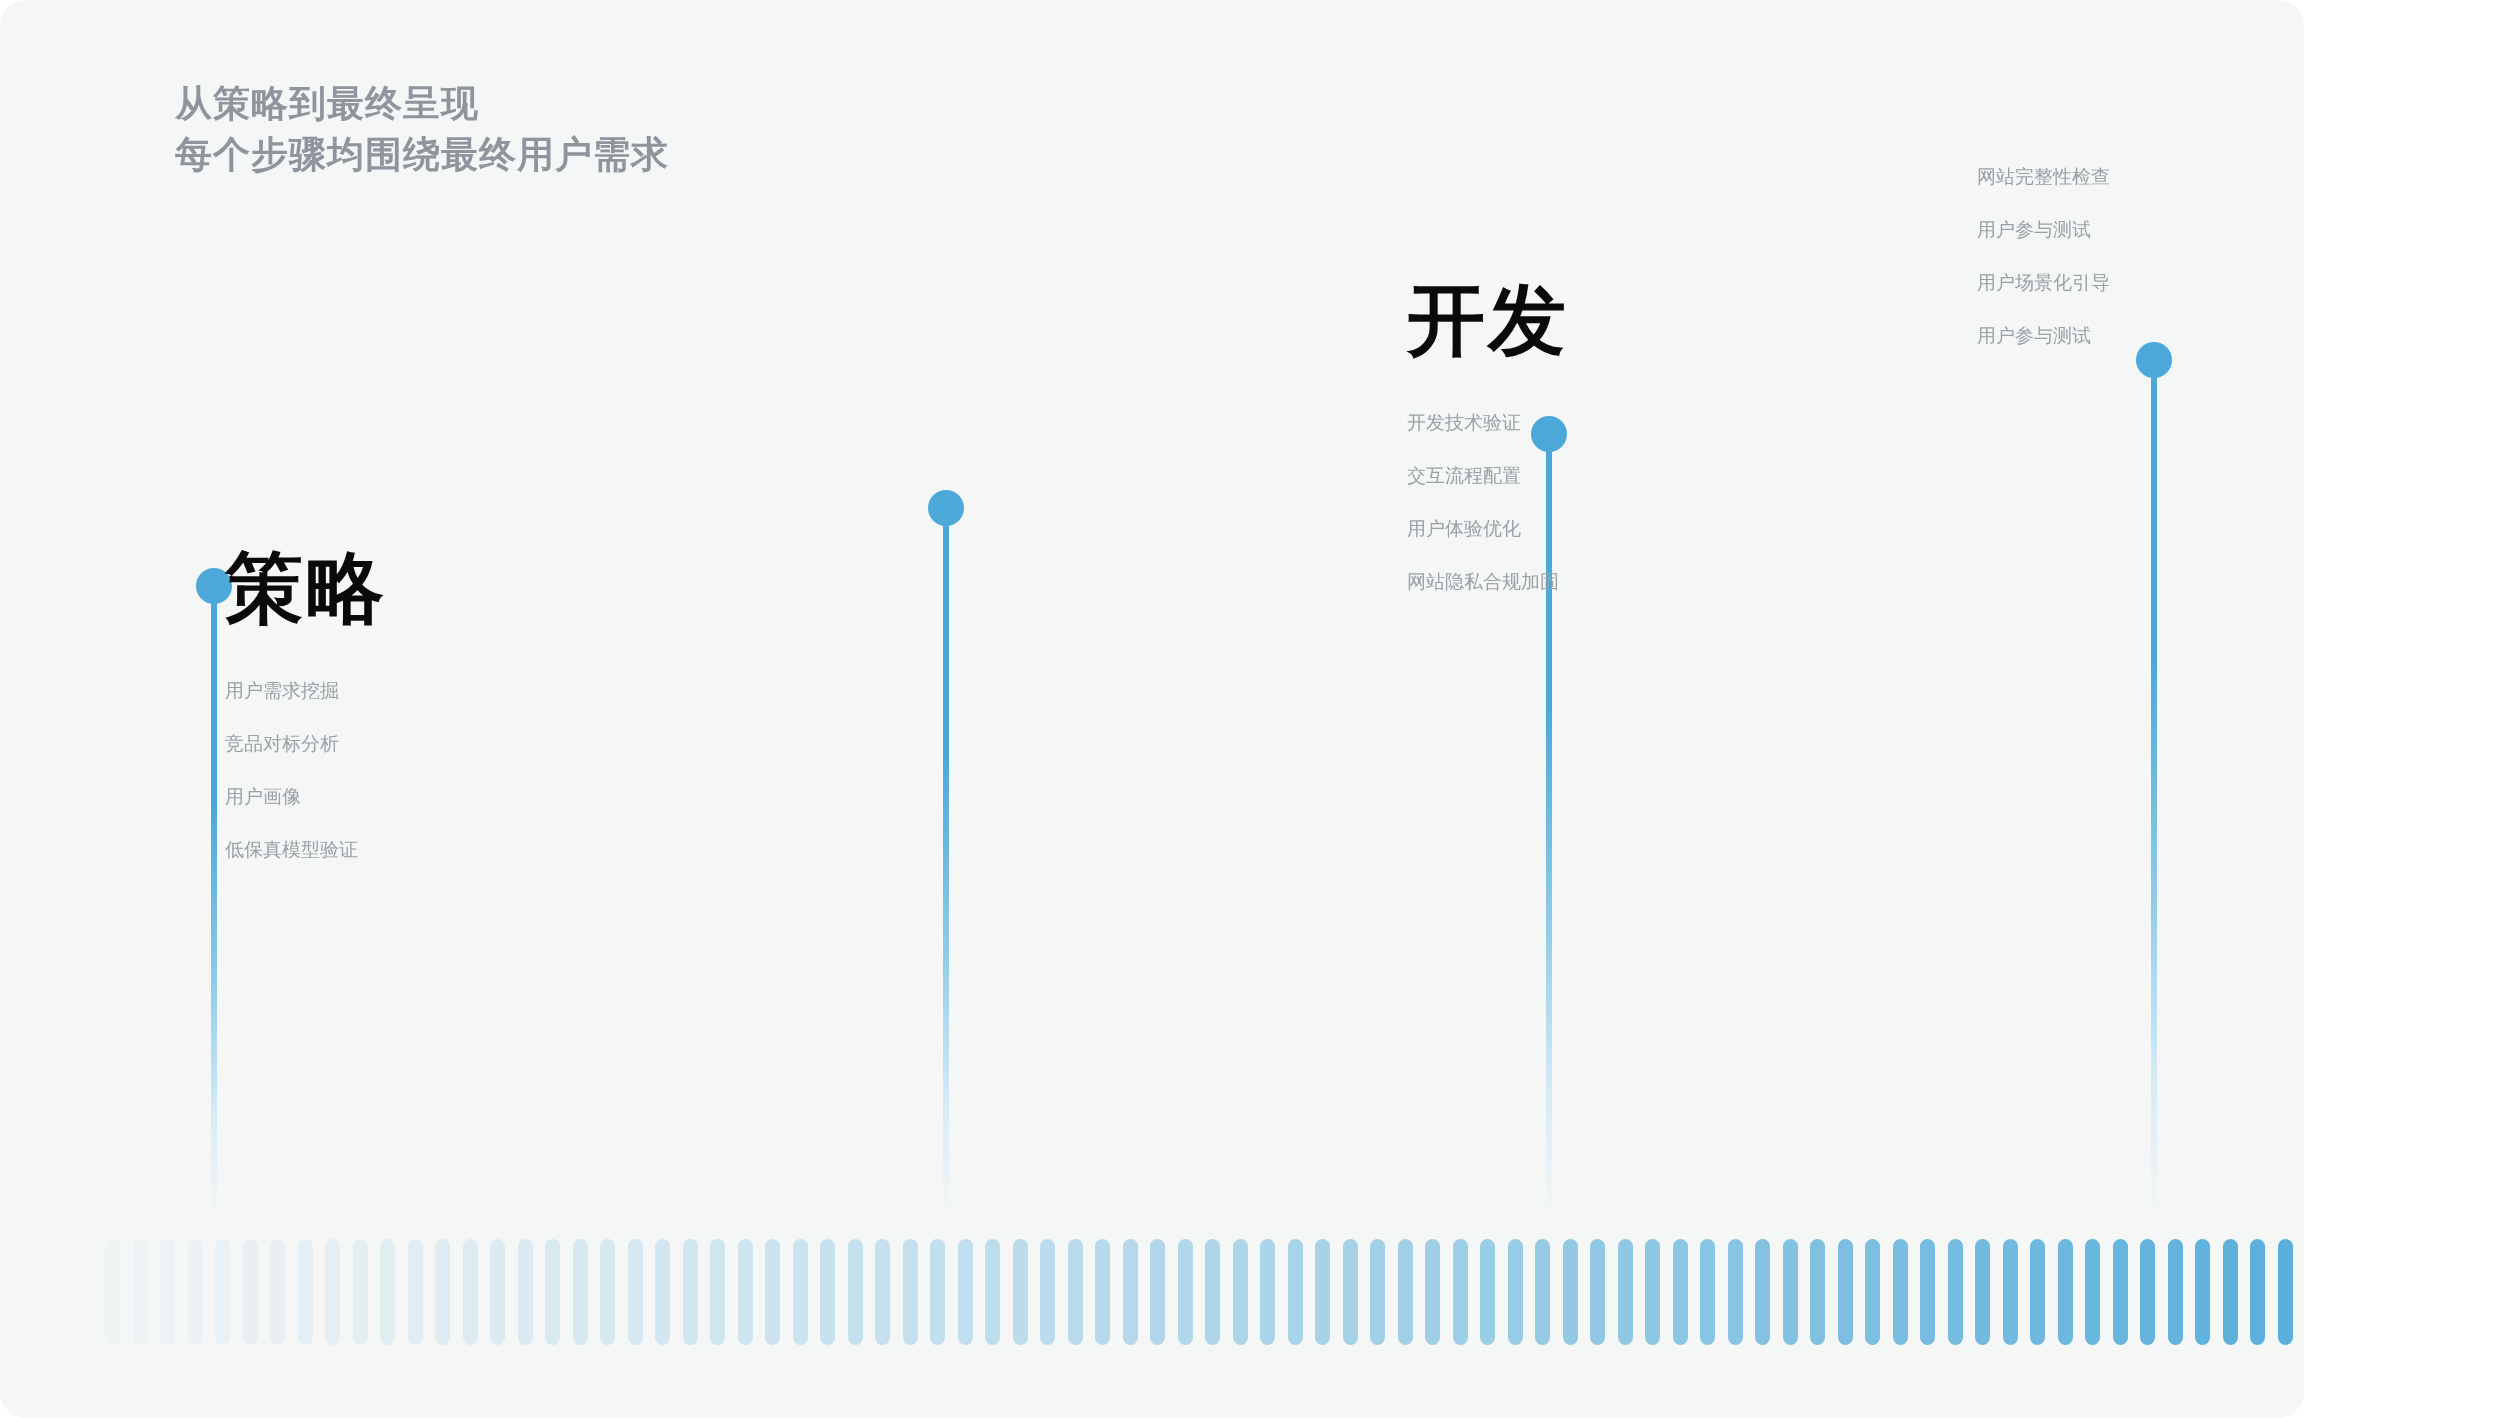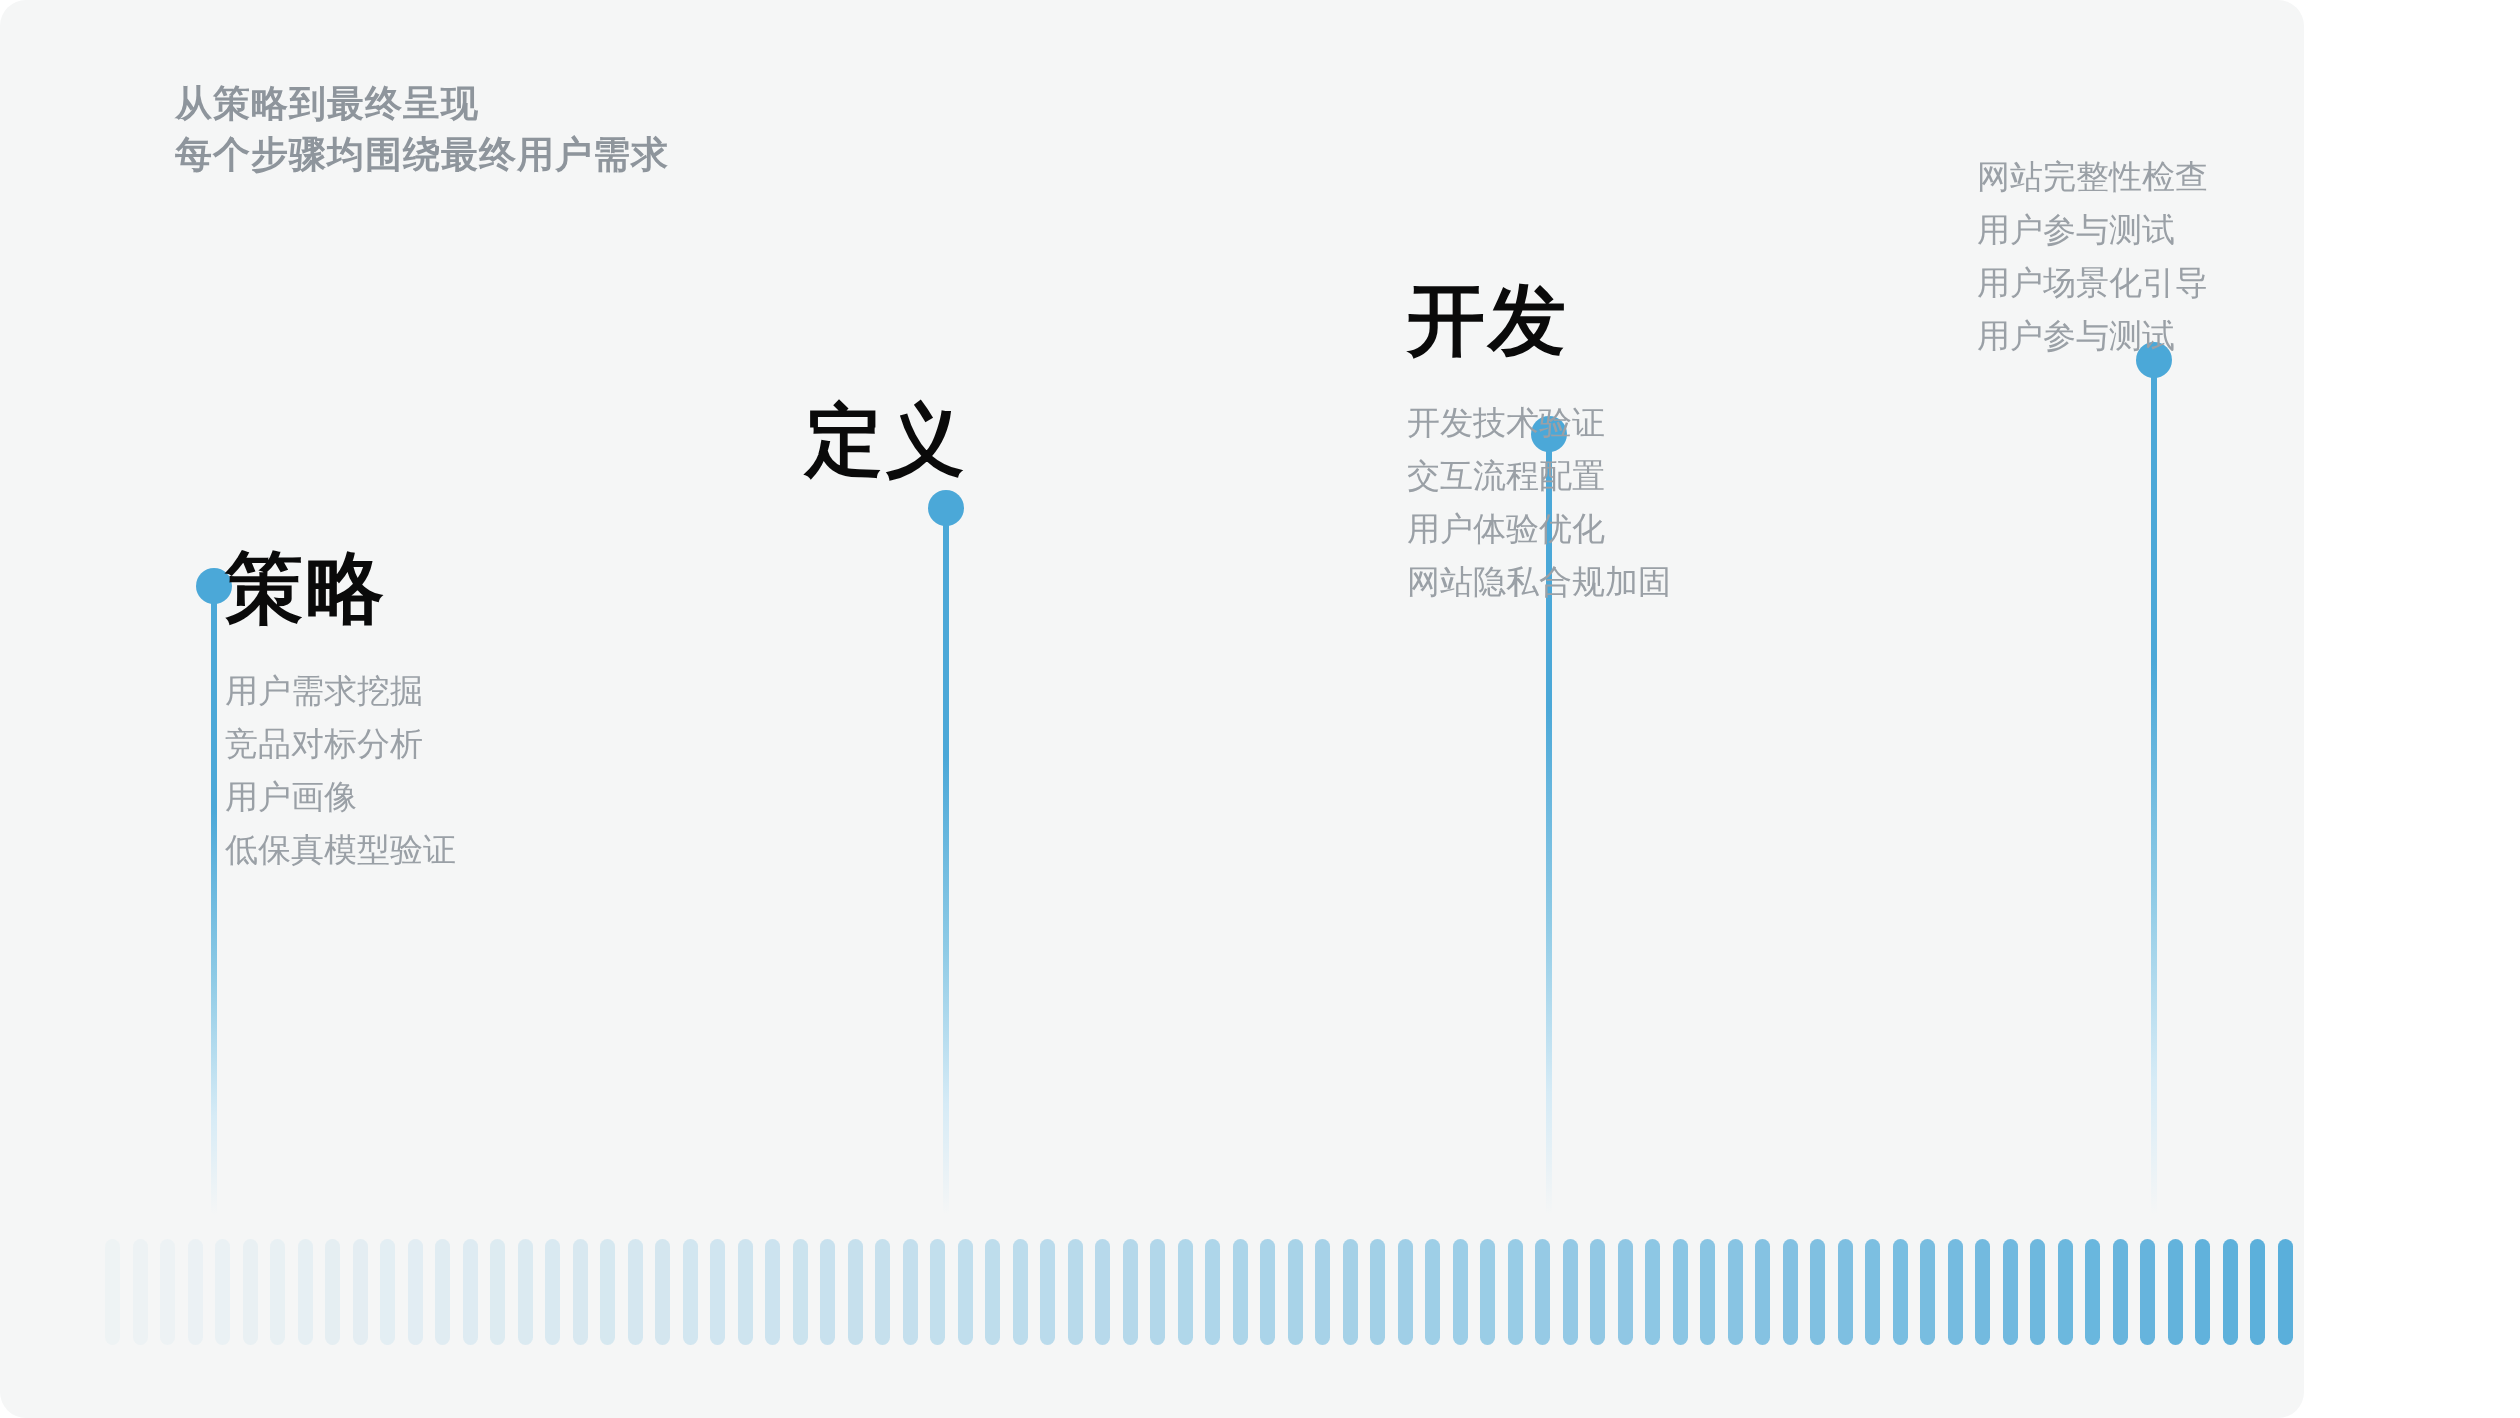--- a/index.html
+++ b/index.html
@@ -50,21 +50,21 @@
     margin: 0 0 28px 0;
     letter-spacing: 3px;
     white-space: nowrap;
   }
   .stage-items {
     list-style: none;
     margin: 0;
     padding: 0;
   }
   .stage-items li {
-    font-size: 33px;
+    font-size: 19px;
     font-weight: 400;
     color: #9AA0A6;
     line-height: 53px;
     white-space: nowrap;
   }
 
   
   .marker {
     position: absolute;
     width: 36px;
@@ -231,21 +231,20 @@
     <div class="stage-title">策略</div>
     <ul class="stage-items">
       <li>用户需求挖掘</li>
       <li>竞品对标分析</li>
       <li>用户画像</li>
       <li>低保真模型验证</li>
     </ul>
   </div>
 
   <div class="stage" style="left: 805px; top: 392px;">
-    <div class="stage-title">定义</div>
   </div>
 
   <div class="stage" style="left: 1407px; top: 272px;">
     <div class="stage-title">开发</div>
     <ul class="stage-items">
       <li>开发技术验证</li>
       <li>交互流程配置</li>
       <li>用户体验优化</li>
       <li>网站隐私合规加固</li>
     </ul>

